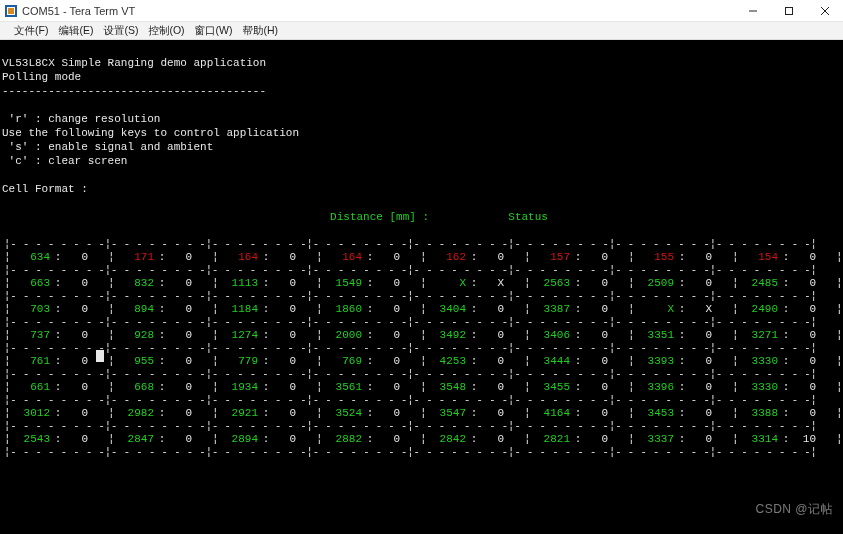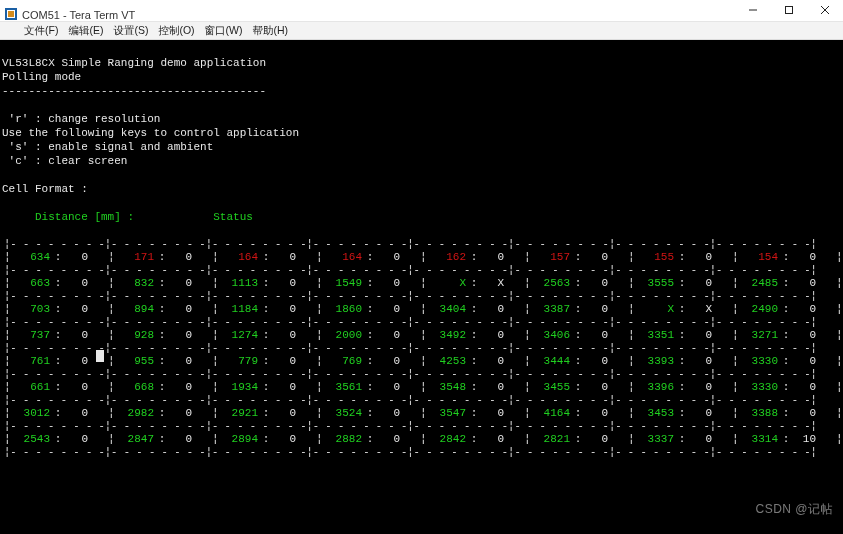--- a/index.html
+++ b/index.html
@@ -6,21 +6,21 @@
   html, body {
     width: 843px; height: 534px;
     font-family: "Segoe UI", Tahoma, sans-serif;
     background: #fff;
     overflow: hidden;
   }
   
   .titlebar {
     height: 22px;
     background: #ffffff;
-    display: flex; align-items: flex-end;
+    display: flex; align-items: center;
     font-size: 11px;
     color: #333;
     padding-left: 4px;
     border-bottom: 1px solid #e5e5e5;
   }
   .titlebar .app-icon {
     width: 14px; height: 14px;
     display: inline-flex; align-items: center; justify-content: center;
     margin-right: 4px;
   }
@@ -32,40 +32,40 @@
     color: #222;
   }
   .winbtn svg { display:block; }
   
   .menubar {
     height: 18px;
     background: #f3f3f3;
     display: flex; align-items: center;
     font-size: 10.5px;
     color: #222;
-    padding-left: 24px;
+    padding-left: 14px;
     border-bottom: 1px solid #dcdcdc;
     gap: 10px;
   }
   .menubar span { display:inline-block; }
   
   .terminal {
     position: relative;
     background: #000;
     width: 100%;
     height: calc(534px - 22px - 18px);
     font-family: "Consolas","Courier New",monospace;
     font-size: 11px;
     line-height: 14px;
     color: #e8e8e8;
     padding: 16px 0 0 0;
     overflow: hidden;
   }
   .wt { color: #e8e8e8; white-space: pre; }
-  .gr { color: #20d020; white-space: pre; }
+  .gr { color: #20d020; white-space: pre; text-align: center; }
   .rd { color: #d11414; white-space: pre; }
   .grid {
     font-size: 11px;
     line-height: 14px;
   }
   .grid-row {
     display: flex;
     padding-left: 4px;
     height: 14px;
   }
@@ -268,21 +268,21 @@
         </span>
         <span class="cell">
           <span class="bar">¦</span>
           <span class="dist gr">2563</span>
           <span class="colon1">:</span>
           <span class="stat">0</span>
           <span class="bar2"> </span>
         </span>
         <span class="cell">
           <span class="bar">¦</span>
-          <span class="dist gr">3555</span>
+          <span class="dist gr">2509</span>
           <span class="colon1">:</span>
           <span class="stat">0</span>
           <span class="bar2"> </span>
         </span>
         <span class="cell">
           <span class="bar">¦</span>
           <span class="dist gr">2485</span>
           <span class="colon1">:</span>
           <span class="stat">0</span>
           <span class="bar2"> </span>

